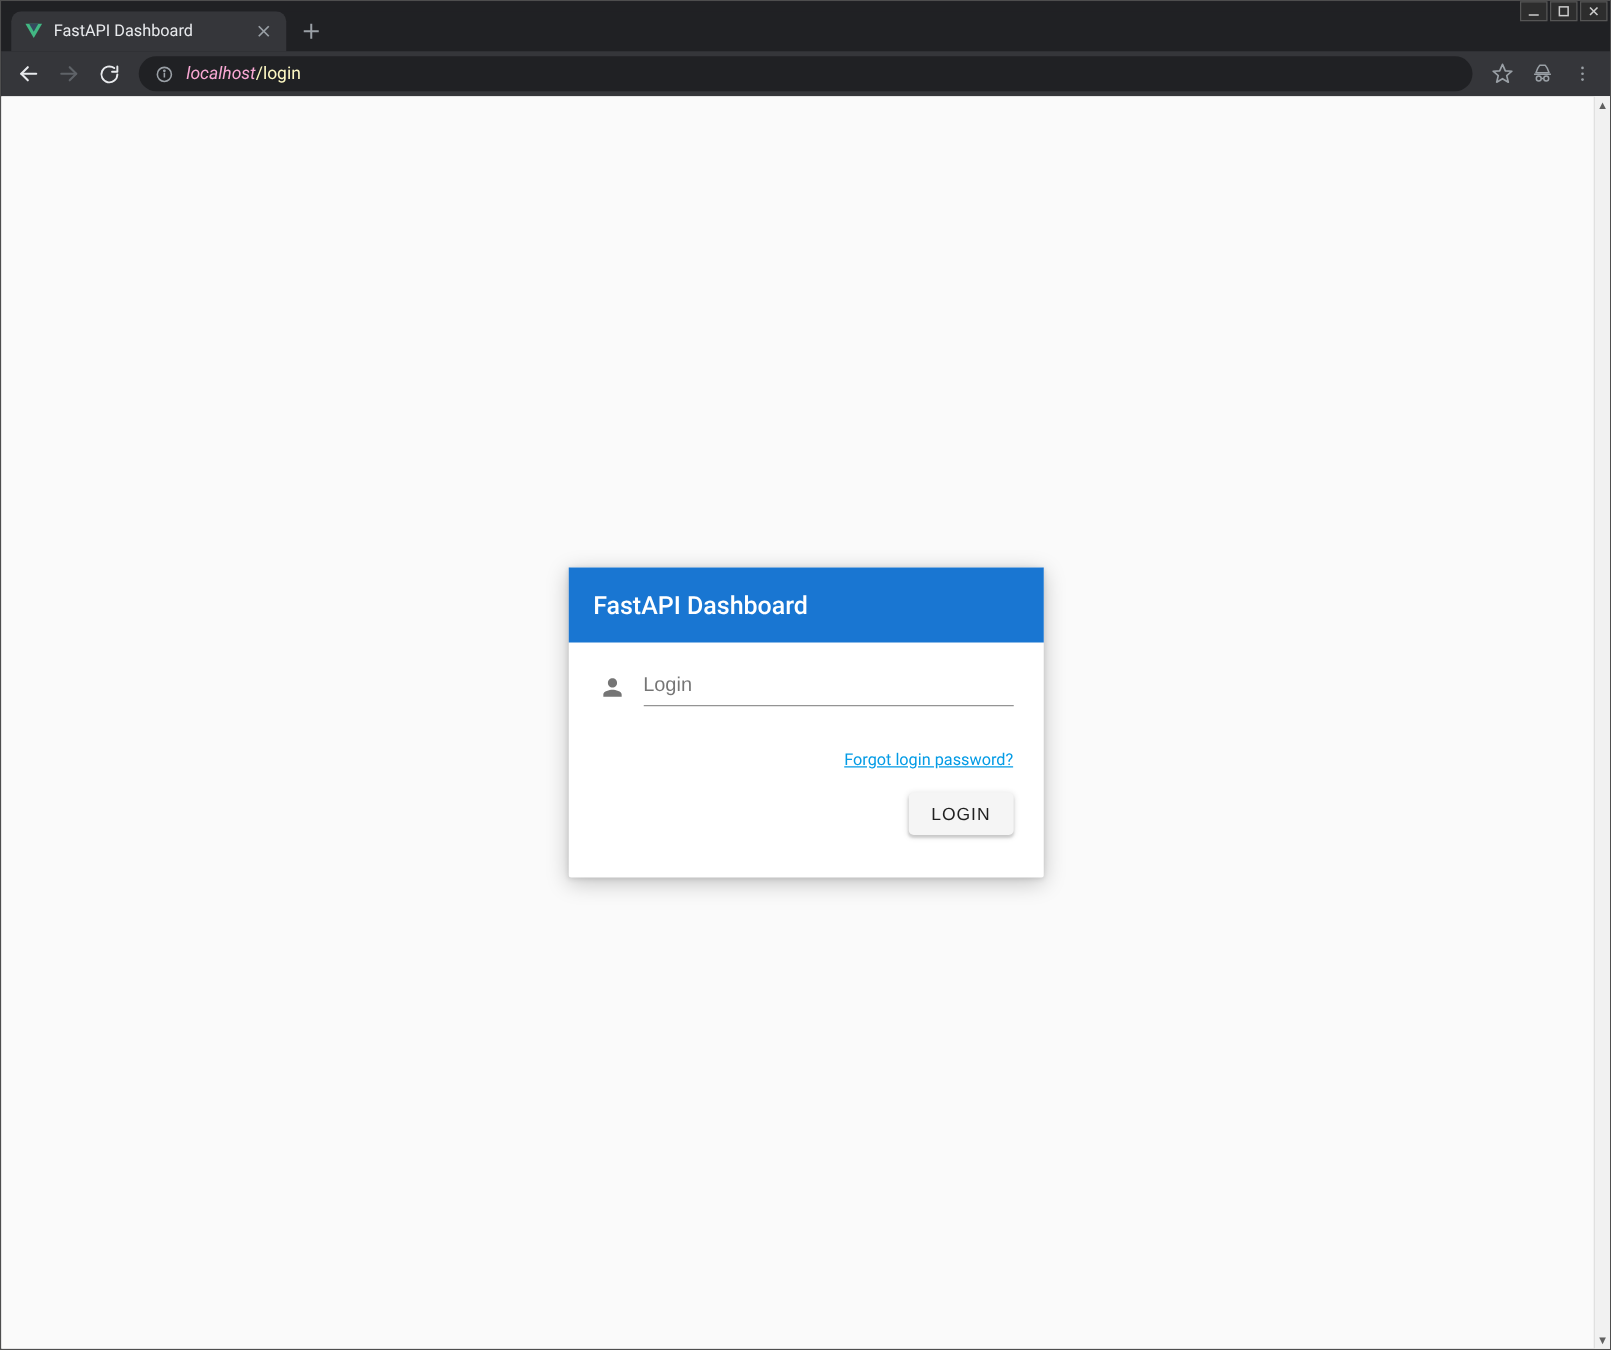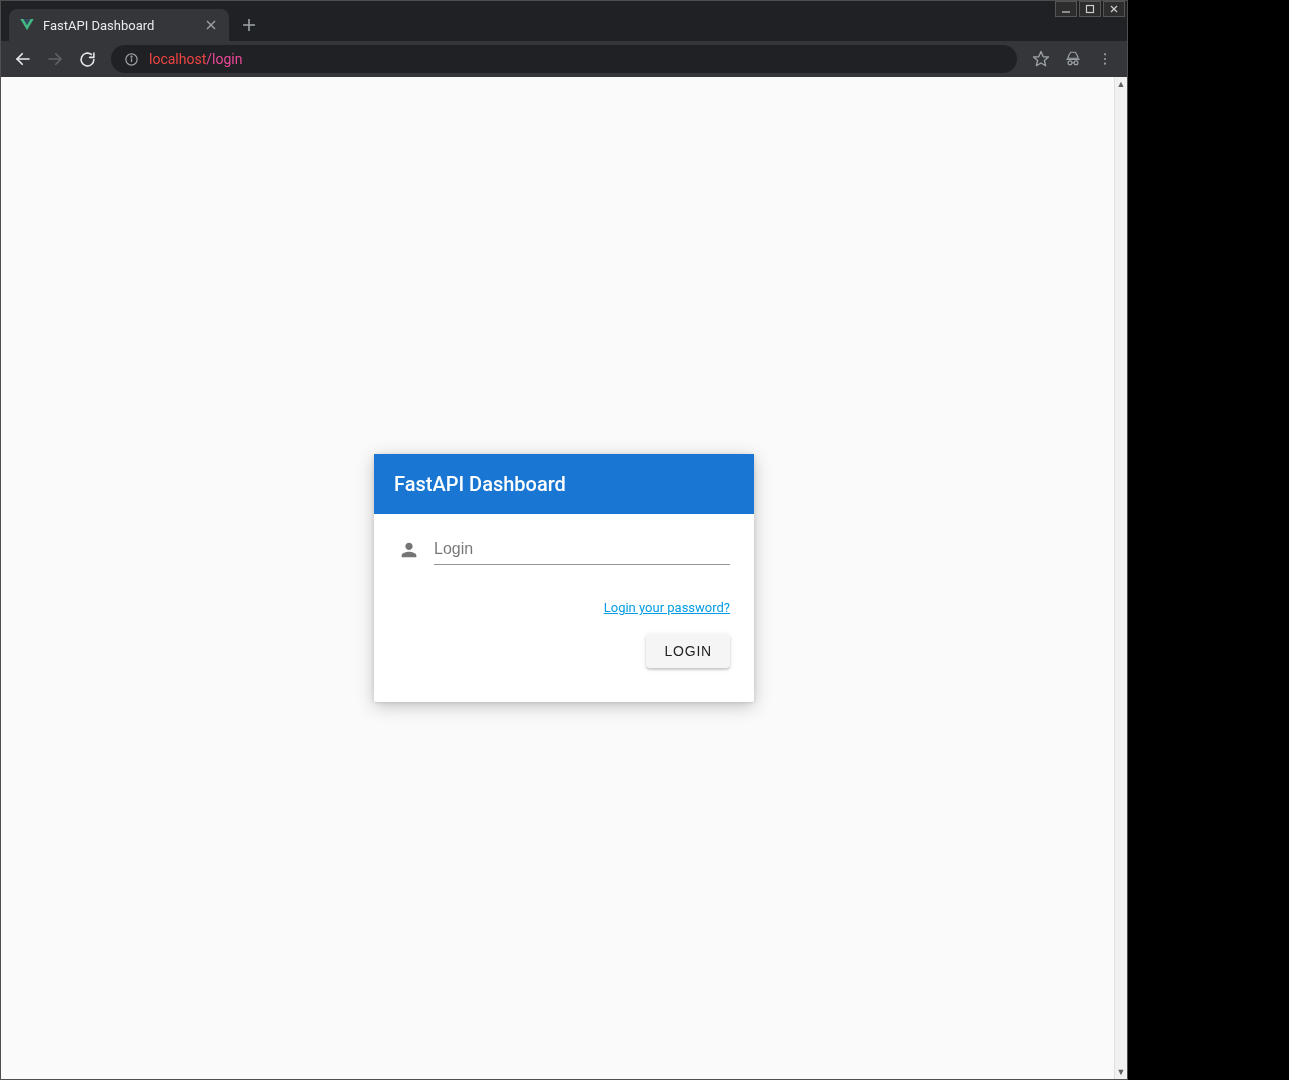--- a/index.html
+++ b/index.html
@@ -1,40 +1,40 @@
 <!DOCTYPE html>
 <html><head>
   <meta charset="utf-8">
   <style>
     * { margin: 0; padding: 0; box-sizing: border-box; }
     html, body { height: 100%; width: 100%; overflow: hidden; }
     body { font-family: -apple-system, BlinkMacSystemFont, "Segoe UI", Roboto, Ubuntu, "Helvetica Neue", sans-serif; background: #000; }
 
     
-    .window { width: 1128px; height: 1080px; background: #202124; display: flex; flex-direction: column; border: 1px solid #4e4e4e; }
+    .window { width: 1289px; height: 1080px; background: #202124; display: flex; flex-direction: column; border: 1px solid #4e4e4e; }
     .titlebar { height: 8px; background: #202124; position: relative; }
     .win-controls { position: absolute; top: 0; right: 0; display: flex; gap: 2px; padding: 0 2px; }
     .win-btn { width: 22px; height: 16px; background: #2d2d2d; border: 1px solid #555; display: flex; align-items: center; justify-content: center; color: #ccc; font-size: 9px; font-family: monospace; cursor: pointer; }
 
     
     .tabstrip { height: 32px; background: #202124; display: flex; align-items: flex-end; padding-left: 8px; }
     .tab { height: 32px; min-width: 220px; background: #35363a; border-radius: 8px 8px 0 0; display: flex; align-items: center; padding: 0 10px; color: #e8eaed; font-size: 13px; gap: 8px; }
     .tab .favicon { width: 16px; height: 16px; color: #42b883; display: flex; align-items: center; justify-content: center; }
     .tab .tab-title { flex: 1; white-space: nowrap; overflow: hidden; text-overflow: ellipsis; }
     .tab .tab-close { width: 16px; height: 16px; display: flex; align-items: center; justify-content: center; color: #9aa0a6; border-radius: 50%; cursor: pointer; font-size: 13px; }
     .newtab { width: 28px; height: 28px; display: flex; align-items: center; justify-content: center; color: #9aa0a6; cursor: pointer; font-size: 16px; margin-left: 6px; margin-bottom: 2px; border-radius: 4px; }
 
     
     .toolbar { height: 36px; background: #35363a; display: flex; align-items: center; padding: 0 8px; gap: 4px; }
     .nav-btn { width: 28px; height: 28px; display: flex; align-items: center; justify-content: center; color: #e8eaed; cursor: pointer; border-radius: 50%; }
     .nav-btn.disabled { color: #5f6368; cursor: default; }
     .omnibox { flex: 1; height: 28px; background: #202124; border-radius: 14px; display: flex; align-items: center; padding: 0 12px; color: #e8eaed; font-size: 14px; gap: 10px; margin: 0 6px; }
     .omnibox .site-info { width: 16px; height: 16px; color: #9aa0a6; display: flex; align-items: center; justify-content: center; }
-    .url-host { color: #ef4444; }
-    .url-path { color: #ec4899; }
+    .url-host { color: #f9a8d4; font-style: italic; }
+    .url-path { color: #fef9c3; }
     .toolbar-icon { width: 28px; height: 28px; display: flex; align-items: center; justify-content: center; color: #9aa0a6; cursor: pointer; border-radius: 50%; }
 
     
     .viewport { flex: 1; background: #fafafa; position: relative; overflow: auto; }
     .page { min-height: 100%; background: #fafafa; }
 
     .scrollbar-track { position: absolute; top: 0; right: 0; width: 13px; height: 100%; background: #f1f1f1; border-left: 1px solid #e0e0e0; }
     .scrollbar-up, .scrollbar-down { height: 14px; display:flex; align-items:center; justify-content:center; color:#606060; font-size:9px; cursor:pointer; }
     .scrollbar-down { position:absolute; bottom:0; left:0; right:0; }
 
@@ -180,21 +180,21 @@
                     <path d="M12 12c2.21 0 4-1.79 4-4s-1.79-4-4-4-4 1.79-4 4 1.79 4 4 4zm0 2c-2.67 0-8 1.34-8 4v2h16v-2c0-2.66-5.33-4-8-4z"></path>
                   </svg>
               </span>
               <div class="field-input-wrap">
                 <input class="field-input" type="text" placeholder="Login" style="">
               </div>
             </div>
 
 
             <div class="forgot-row">
-              <a class="forgot-link">Login your password?</a>
+              <a class="forgot-link">Forgot login password?</a>
             </div>
 
             <div class="actions">
               <button class="login-btn">LOGIN</button>
             </div>
 
           </div>
         </div>
       </div>
     </div>

